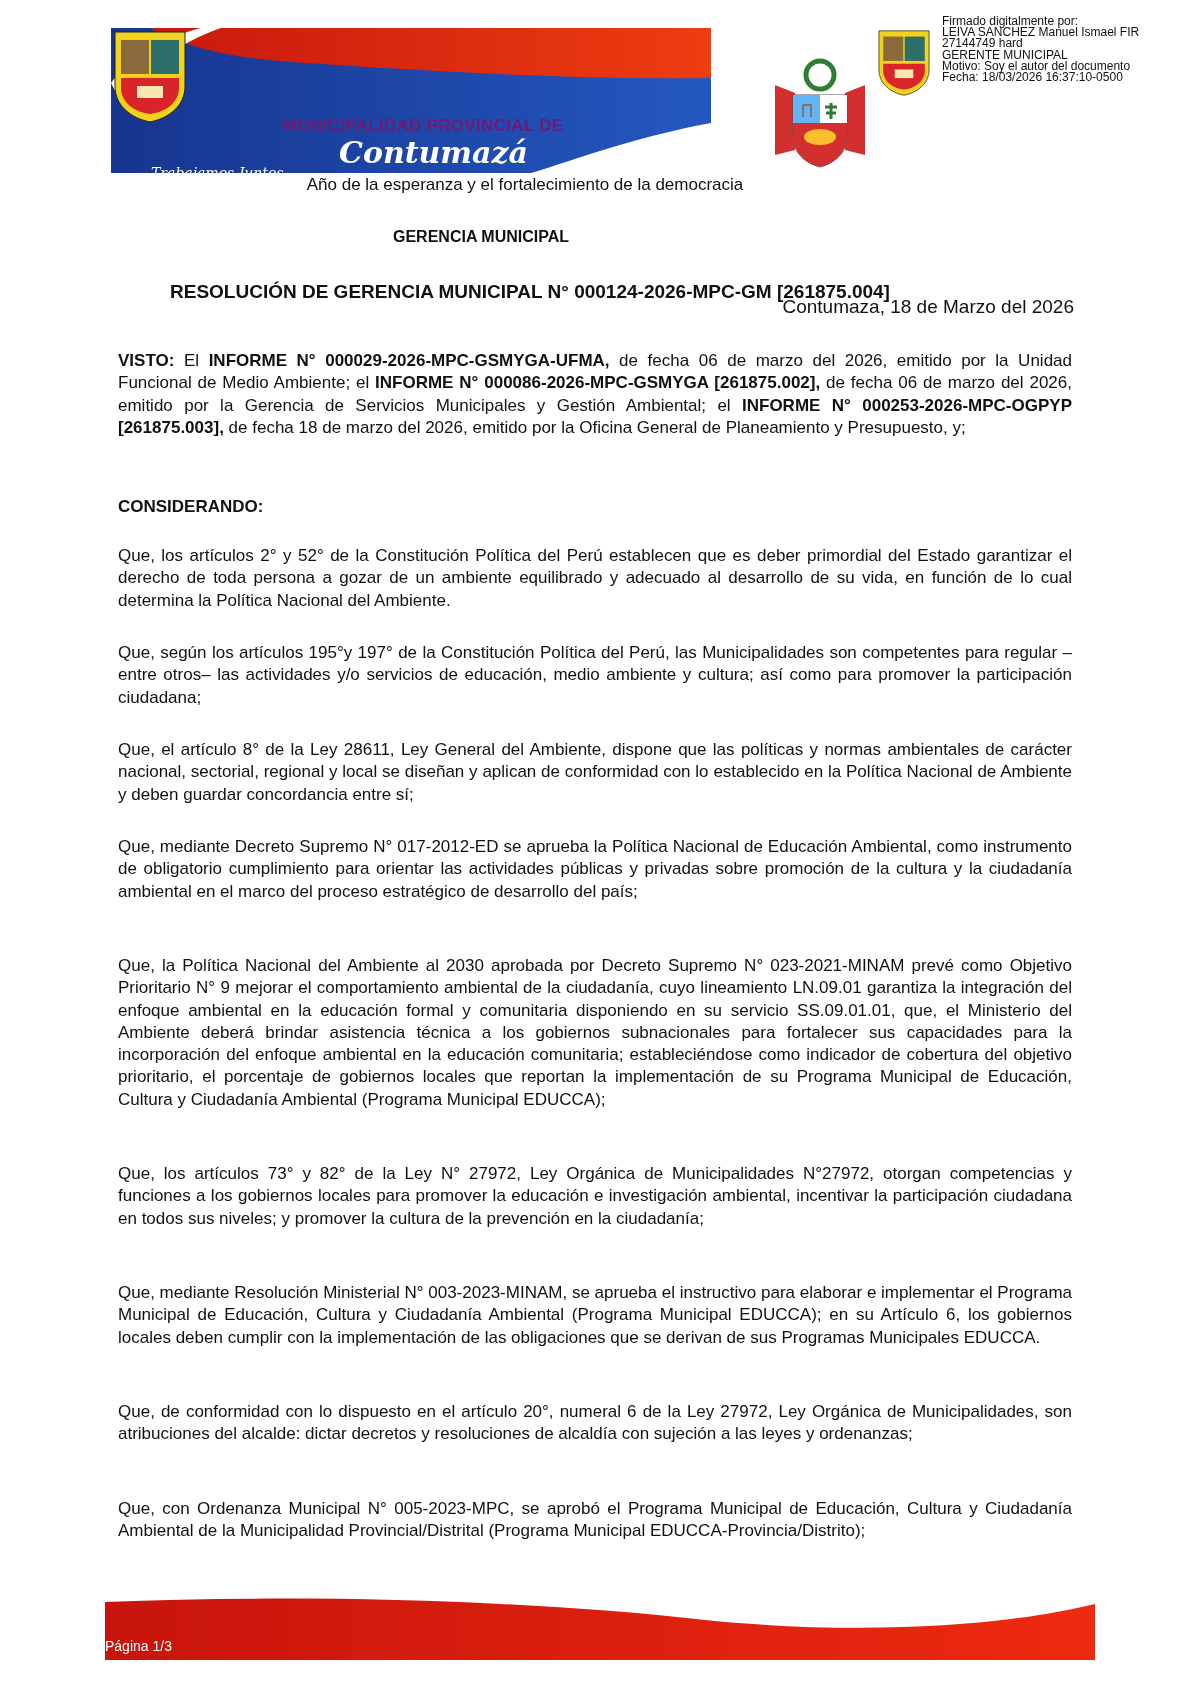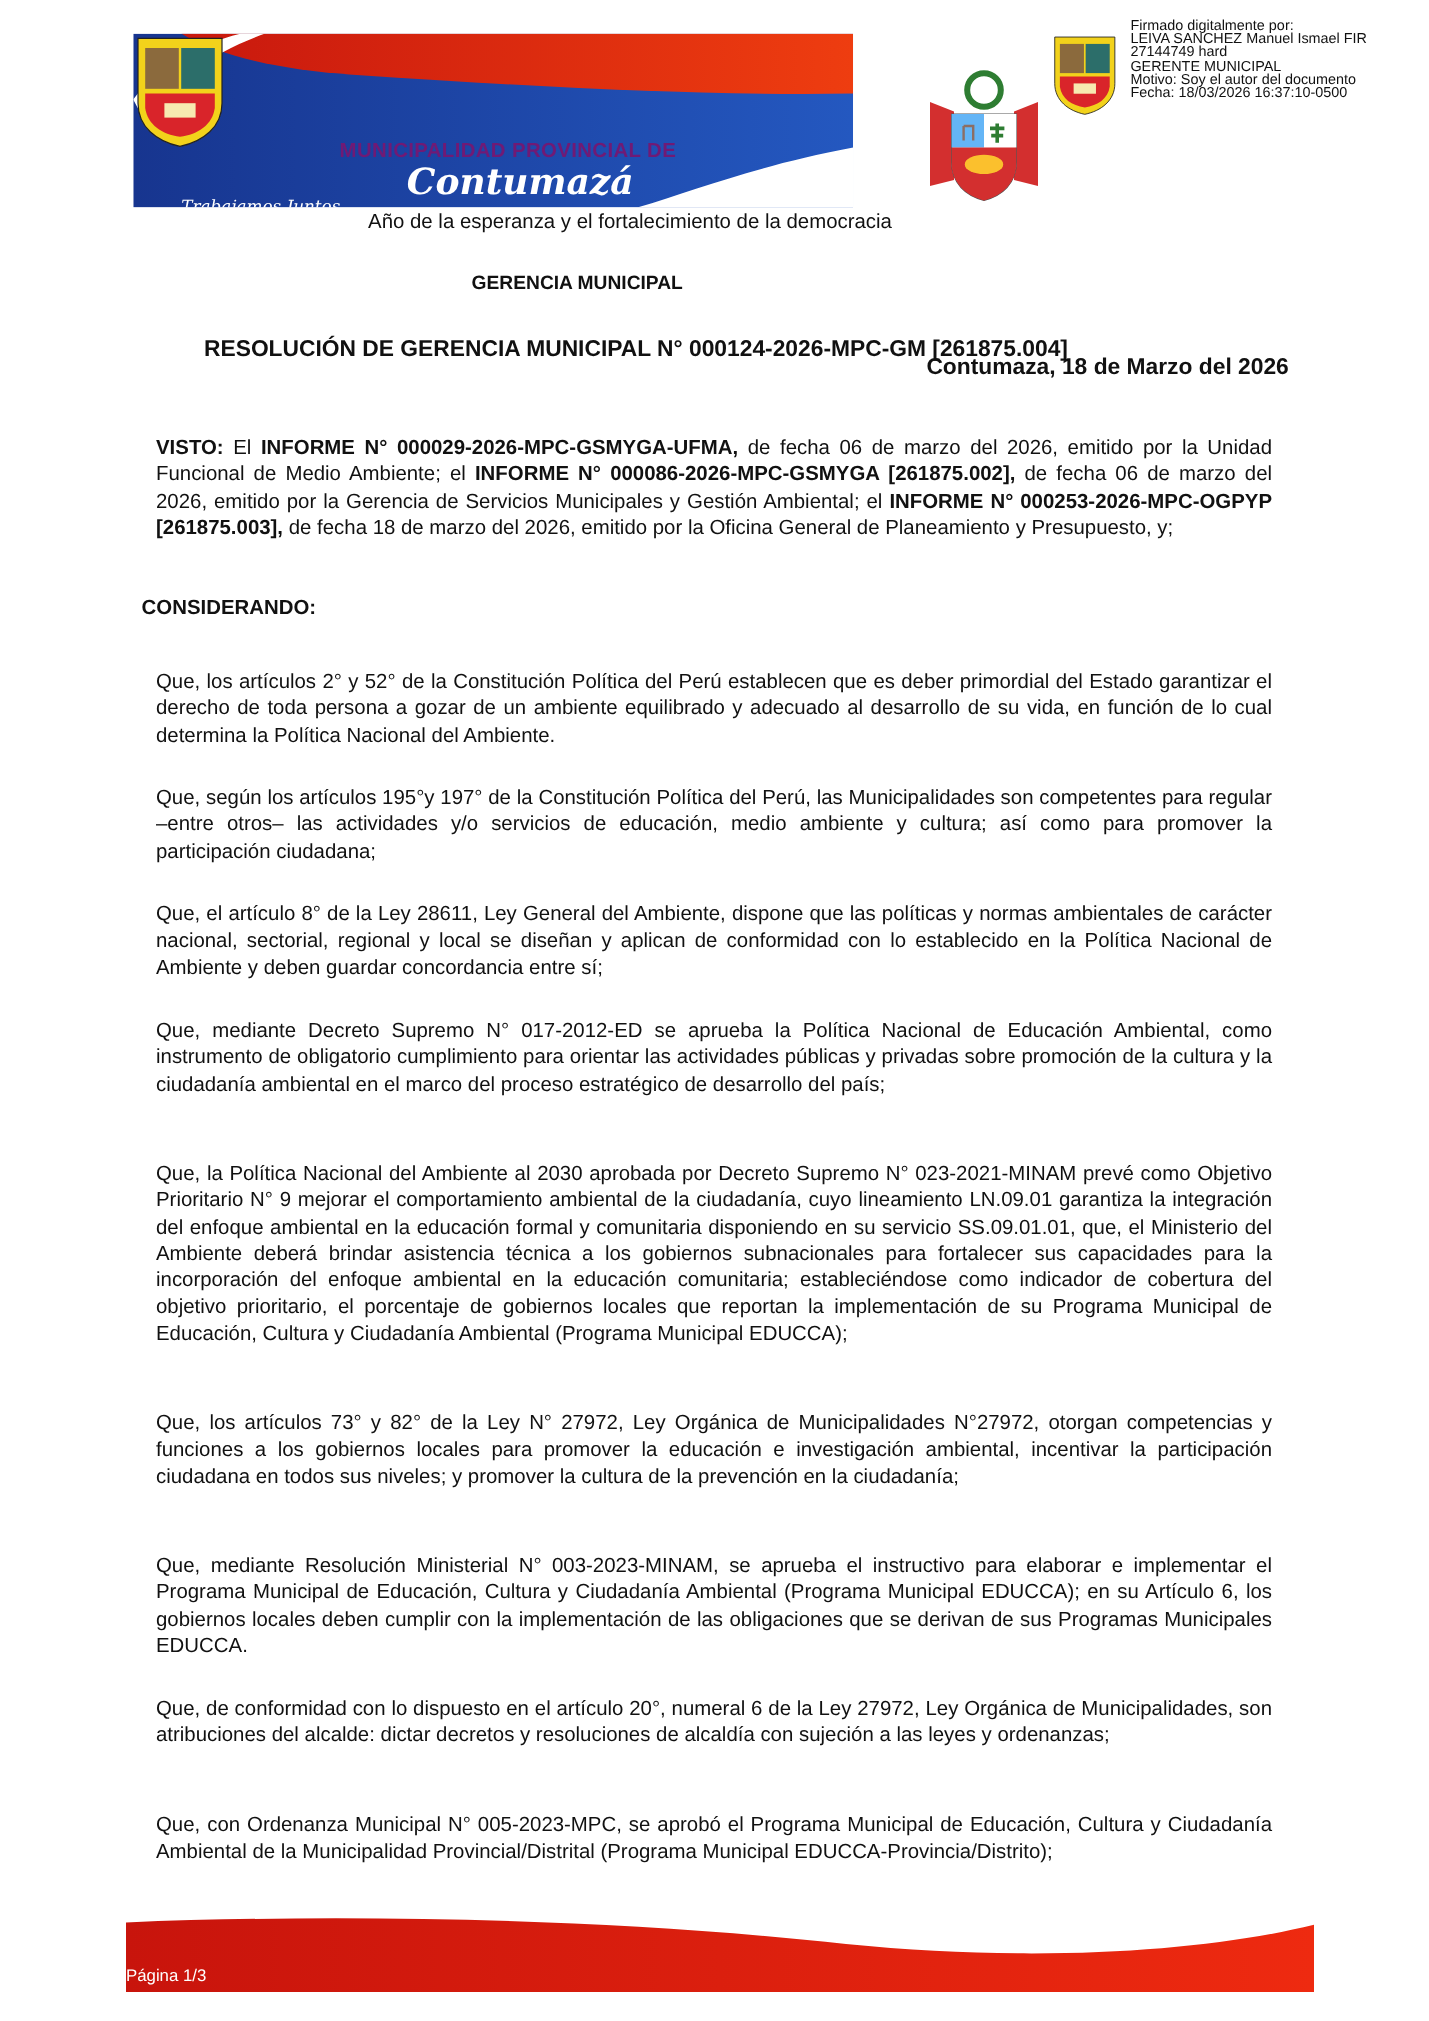--- a/index.html
+++ b/index.html
@@ -16,25 +16,25 @@
   .national-shield { position:absolute; left:765px; top:55px; width:110px; height:115px; }
   .small-crest { position:absolute; left:875px; top:28px; width:58px; height:68px; }
 
   .signature { position:absolute; left:942px; top:16px; font-size:12px; line-height:11.2px; color:#111; white-space:nowrap; }
   .signature div { margin:0; }
 
   
   .year-slogan { position:absolute; left:0; width:1050px; top:175px; text-align:center; font-size:17px; }
   .dept { position:absolute; left:0; width:962px; top:200px; text-align:center; font-size:16px; font-weight:bold;margin-top:28px; }
   .res-title { position:absolute; left:170px; top:281px; font-size:19px; font-weight:bold; white-space:nowrap;text-align:center; }
-  .res-date { position:absolute; right:117px; top:296px; font-size:19px; font-weight:bold; white-space:nowrap; }
+  .res-date { position:absolute; right:117px; top:296px; font-size:19px; font-weight:normal; white-space:nowrap; }
 
   
   .body-text { position:absolute; left:118px; width:954px; font-size:17px; line-height:22.3px; text-align:justify; }
-  .body-text p { margin:12px; }
+  .body-text p { margin:0; }
   .section-h { position:absolute; left:118px; font-size:17px; font-weight:bold;text-align:center; }
   b { font-weight:bold; }
 
   
   .footer { position:absolute; left:105px; top:1590px; width:990px; height:70px; overflow:hidden; }
   .footer-text { position:absolute; left:20px; top:28px; color:#0f172a; font-family:Liberation Sans, sans-serif; font-style:italic; font-size:14.5px; white-space:nowrap;margin-top:44px; }
   .footer-page { position:absolute; left:0; width:990px; top:48px; color:#fff; font-size:14px; }
 </style>
 </head>
 <body>

